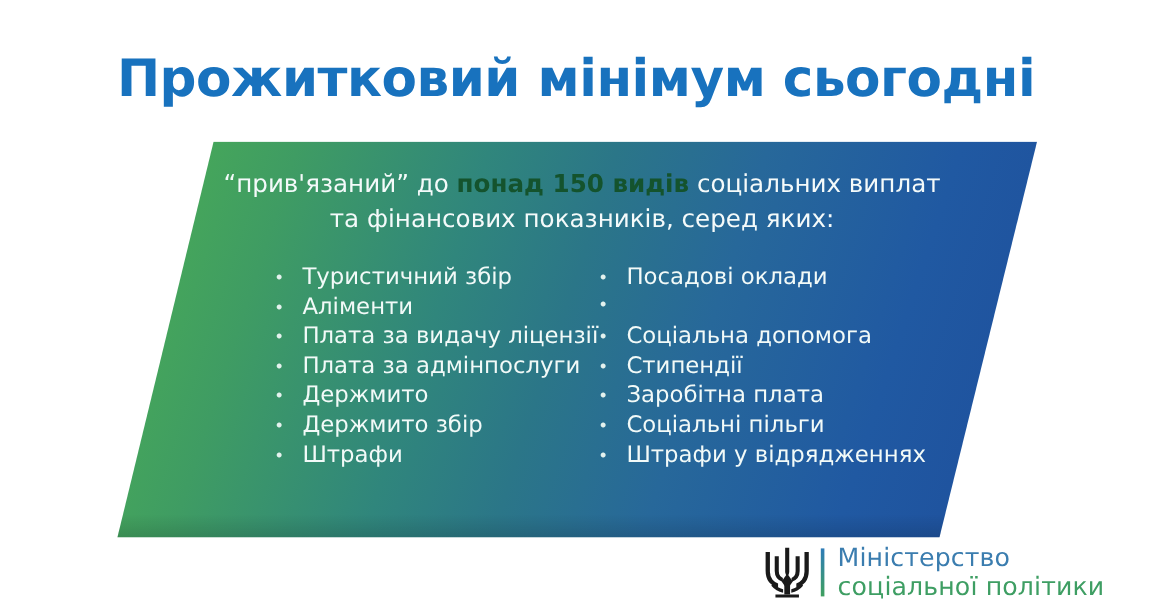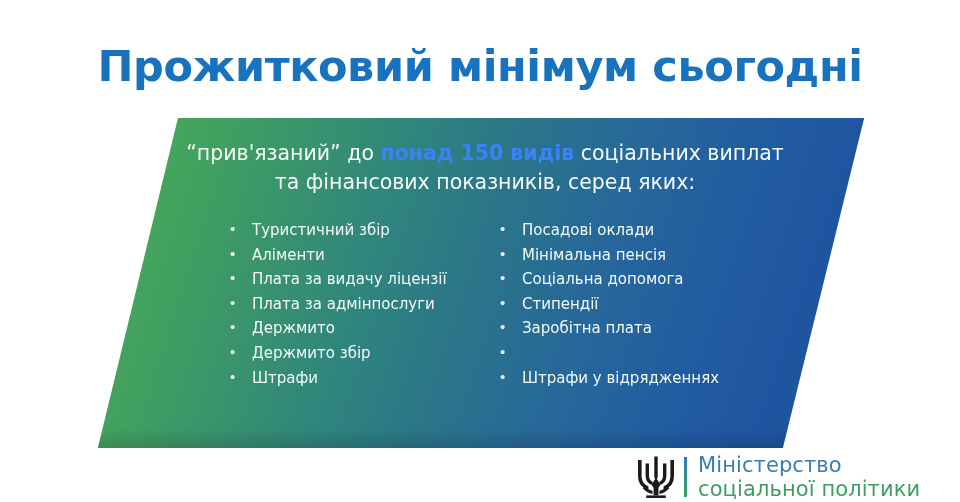--- a/index.html
+++ b/index.html
@@ -94,21 +94,21 @@
     width: 670px;
     text-align: center;
     font-family: "DejaVu Sans", sans-serif;
     font-size: 20.5px;
     line-height: 1.42;
     color: #F4FAFA;
     font-weight: 400;
   }
   #panel-heading .bold {
     font-weight: 700;
-    color: #3b82f6;
+    color: #14532d;
   }
 
   
   #columns {
     position: absolute;
     left: 0;
     top: 108px;
     width: 782px;
     height: 210px;
   }
@@ -130,21 +130,21 @@
     width: 22px;
     font-size: 15px;
     line-height: 1;
     color: #E4F2EE;
     text-align: left;
     position: relative;
     top: -1px;
   }
   .bullet-label {
     font-family: "DejaVu Sans", sans-serif;
-    font-size: 15px;
+    font-size: 19px;
     line-height: 1;
     color: #F2FAF8;
     font-weight: 400;
   }
 
   
   #footer-logo {
     position: absolute;
     left: 636px;
     top: 452px;
@@ -229,36 +229,36 @@
         </div>
       </div>
 
       <div class="bullet-col" id="col-right">
         <div class="bullet-row">
           <span class="bullet-dot">•</span>
           <span class="bullet-label">Посадові оклади</span>
         </div>
         <div class="bullet-row">
           <span class="bullet-dot">•</span>
-          <span class="bullet-label">Мінімальна пенсія</span>
         </div>
         <div class="bullet-row">
           <span class="bullet-dot">•</span>
           <span class="bullet-label">Соціальна допомога</span>
         </div>
         <div class="bullet-row">
           <span class="bullet-dot">•</span>
           <span class="bullet-label">Стипендії</span>
         </div>
         <div class="bullet-row">
           <span class="bullet-dot">•</span>
           <span class="bullet-label">Заробітна плата</span>
         </div>
         <div class="bullet-row">
           <span class="bullet-dot">•</span>
+          <span class="bullet-label">Соціальні пільги</span>
         </div>
         <div class="bullet-row">
           <span class="bullet-dot">•</span>
           <span class="bullet-label">Штрафи у відрядженнях</span>
         </div>
       </div>
 
     </div>
   </div>
 

